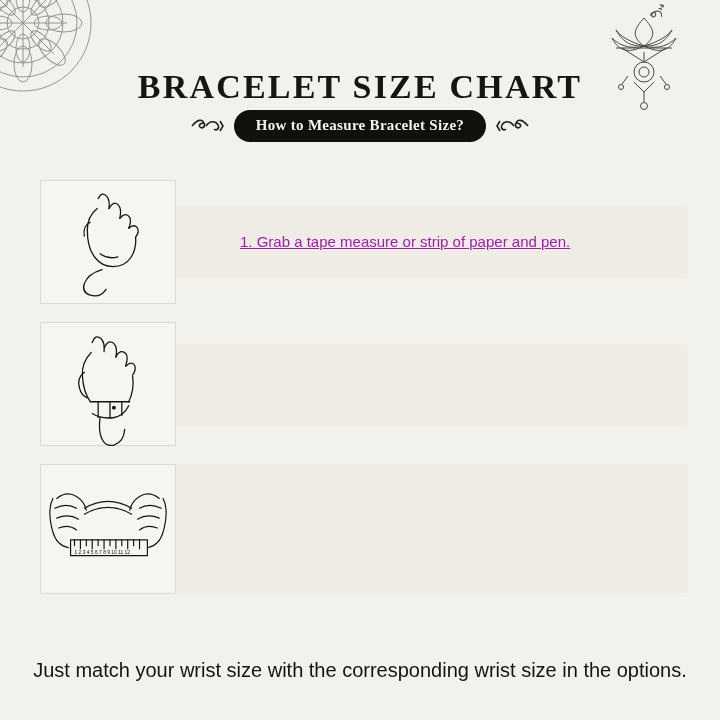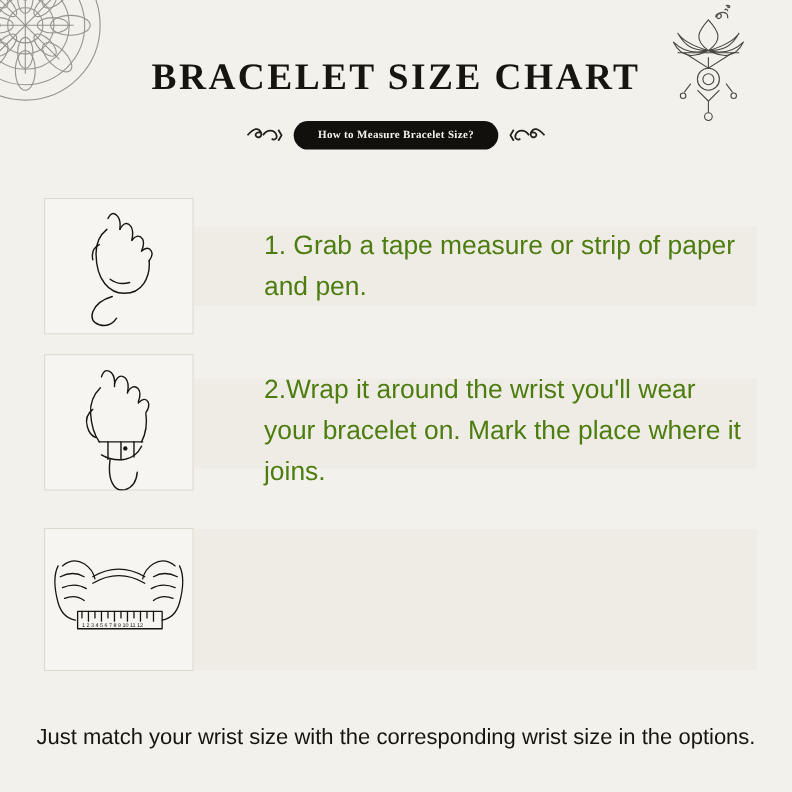--- a/index.html
+++ b/index.html
@@ -47,21 +47,21 @@
     right: 52px;
     width: 22px;
     height: 22px;
     opacity: 0.8;
     pointer-events: none;
   }
 
   
   .title {
     position: absolute;
-    top: 52px;
+    top: 68px;
     left: 0;
     width: 720px;
     text-align: center;
     font-family: "Liberation Serif", serif;
     font-size: 34px;
     font-weight: bold;
     letter-spacing: 2.2px;
     color: #17150f;
   }
 
@@ -80,21 +80,21 @@
     width: 34px;
     height: 22px;
     opacity: 0.95;
   }
   .pill {
     background: #12100c;
     color: #f6f4ef;
     border-radius: 16px;
     padding: 7px 22px 8px 22px;
     font-family: "Liberation Serif", serif;
-    font-size: 10px;
+    font-size: 15px;
     font-weight: bold;
     letter-spacing: 0.3px;
     white-space: nowrap;
   }
 
   
   .steps {
     position: absolute;
     top: 180px;
     left: 40px;
@@ -124,25 +124,26 @@
     box-sizing: border-box;
     display: flex;
     align-items: center;
     justify-content: center;
     z-index: 2;
   }
   .step-text {
     position: relative;
     z-index: 2;
     padding: 14px 14px 14px 64px;
-    font-size: 24px;
+    font-size: 15px;
     line-height: 1.55;
-    color: #4d7c0f;
+    color: #a21caf;
     display: flex;
     align-items: center;
+    text-decoration: underline;
   }
   .step1 .thumb { height: 124px; }
   .step2 .thumb { height: 124px; }
   .step3 .thumb { height: 130px; }
 
   .step1 .step-band { height: 72px; top: 26px; }
   .step2 .step-band { height: 82px; top: 22px; }
   .step3 .step-band { height: 128px; top: 1px; }
 
   .footer {
@@ -277,21 +278,20 @@
             <path d="M93 54 q2 14 -4 26"></path>
             <path d="M44 50 q-8 6 -5 16 q2 8 8 10"></path>
             <path d="M50 80 h40"></path>
             <path d="M52 92 q10 6 22 4 q10 -2 15 -12"></path>
             <path d="M58 80 l0 16 M70 80 l0 16 M82 80 l0 14"></path>
             <path d="M60 96 q-2 14 2 22 q4 8 12 6 q10 -3 11 -16"></path>
             <circle cx="74" cy="86" r="2" fill="#17150f" stroke="none"></circle>
           </g>
         </svg>
       </div>
-      <div class="step-text">2.Wrap it around the wrist you'll wear your bracelet on. Mark the place where it joins.</div>
     </div>
 
     <div class="step step3">
       <div class="step-band"></div>
       <div class="thumb">
         <svg viewBox="0 0 136 130" width="136" height="130">
           <g stroke="#17150f" stroke-width="1.2" fill="none" stroke-linecap="round" stroke-linejoin="round">
 
             <path d="M16 34 q10 -8 20 -2 q8 5 10 14"></path>
             <path d="M14 44 q12 -6 22 0"></path>

